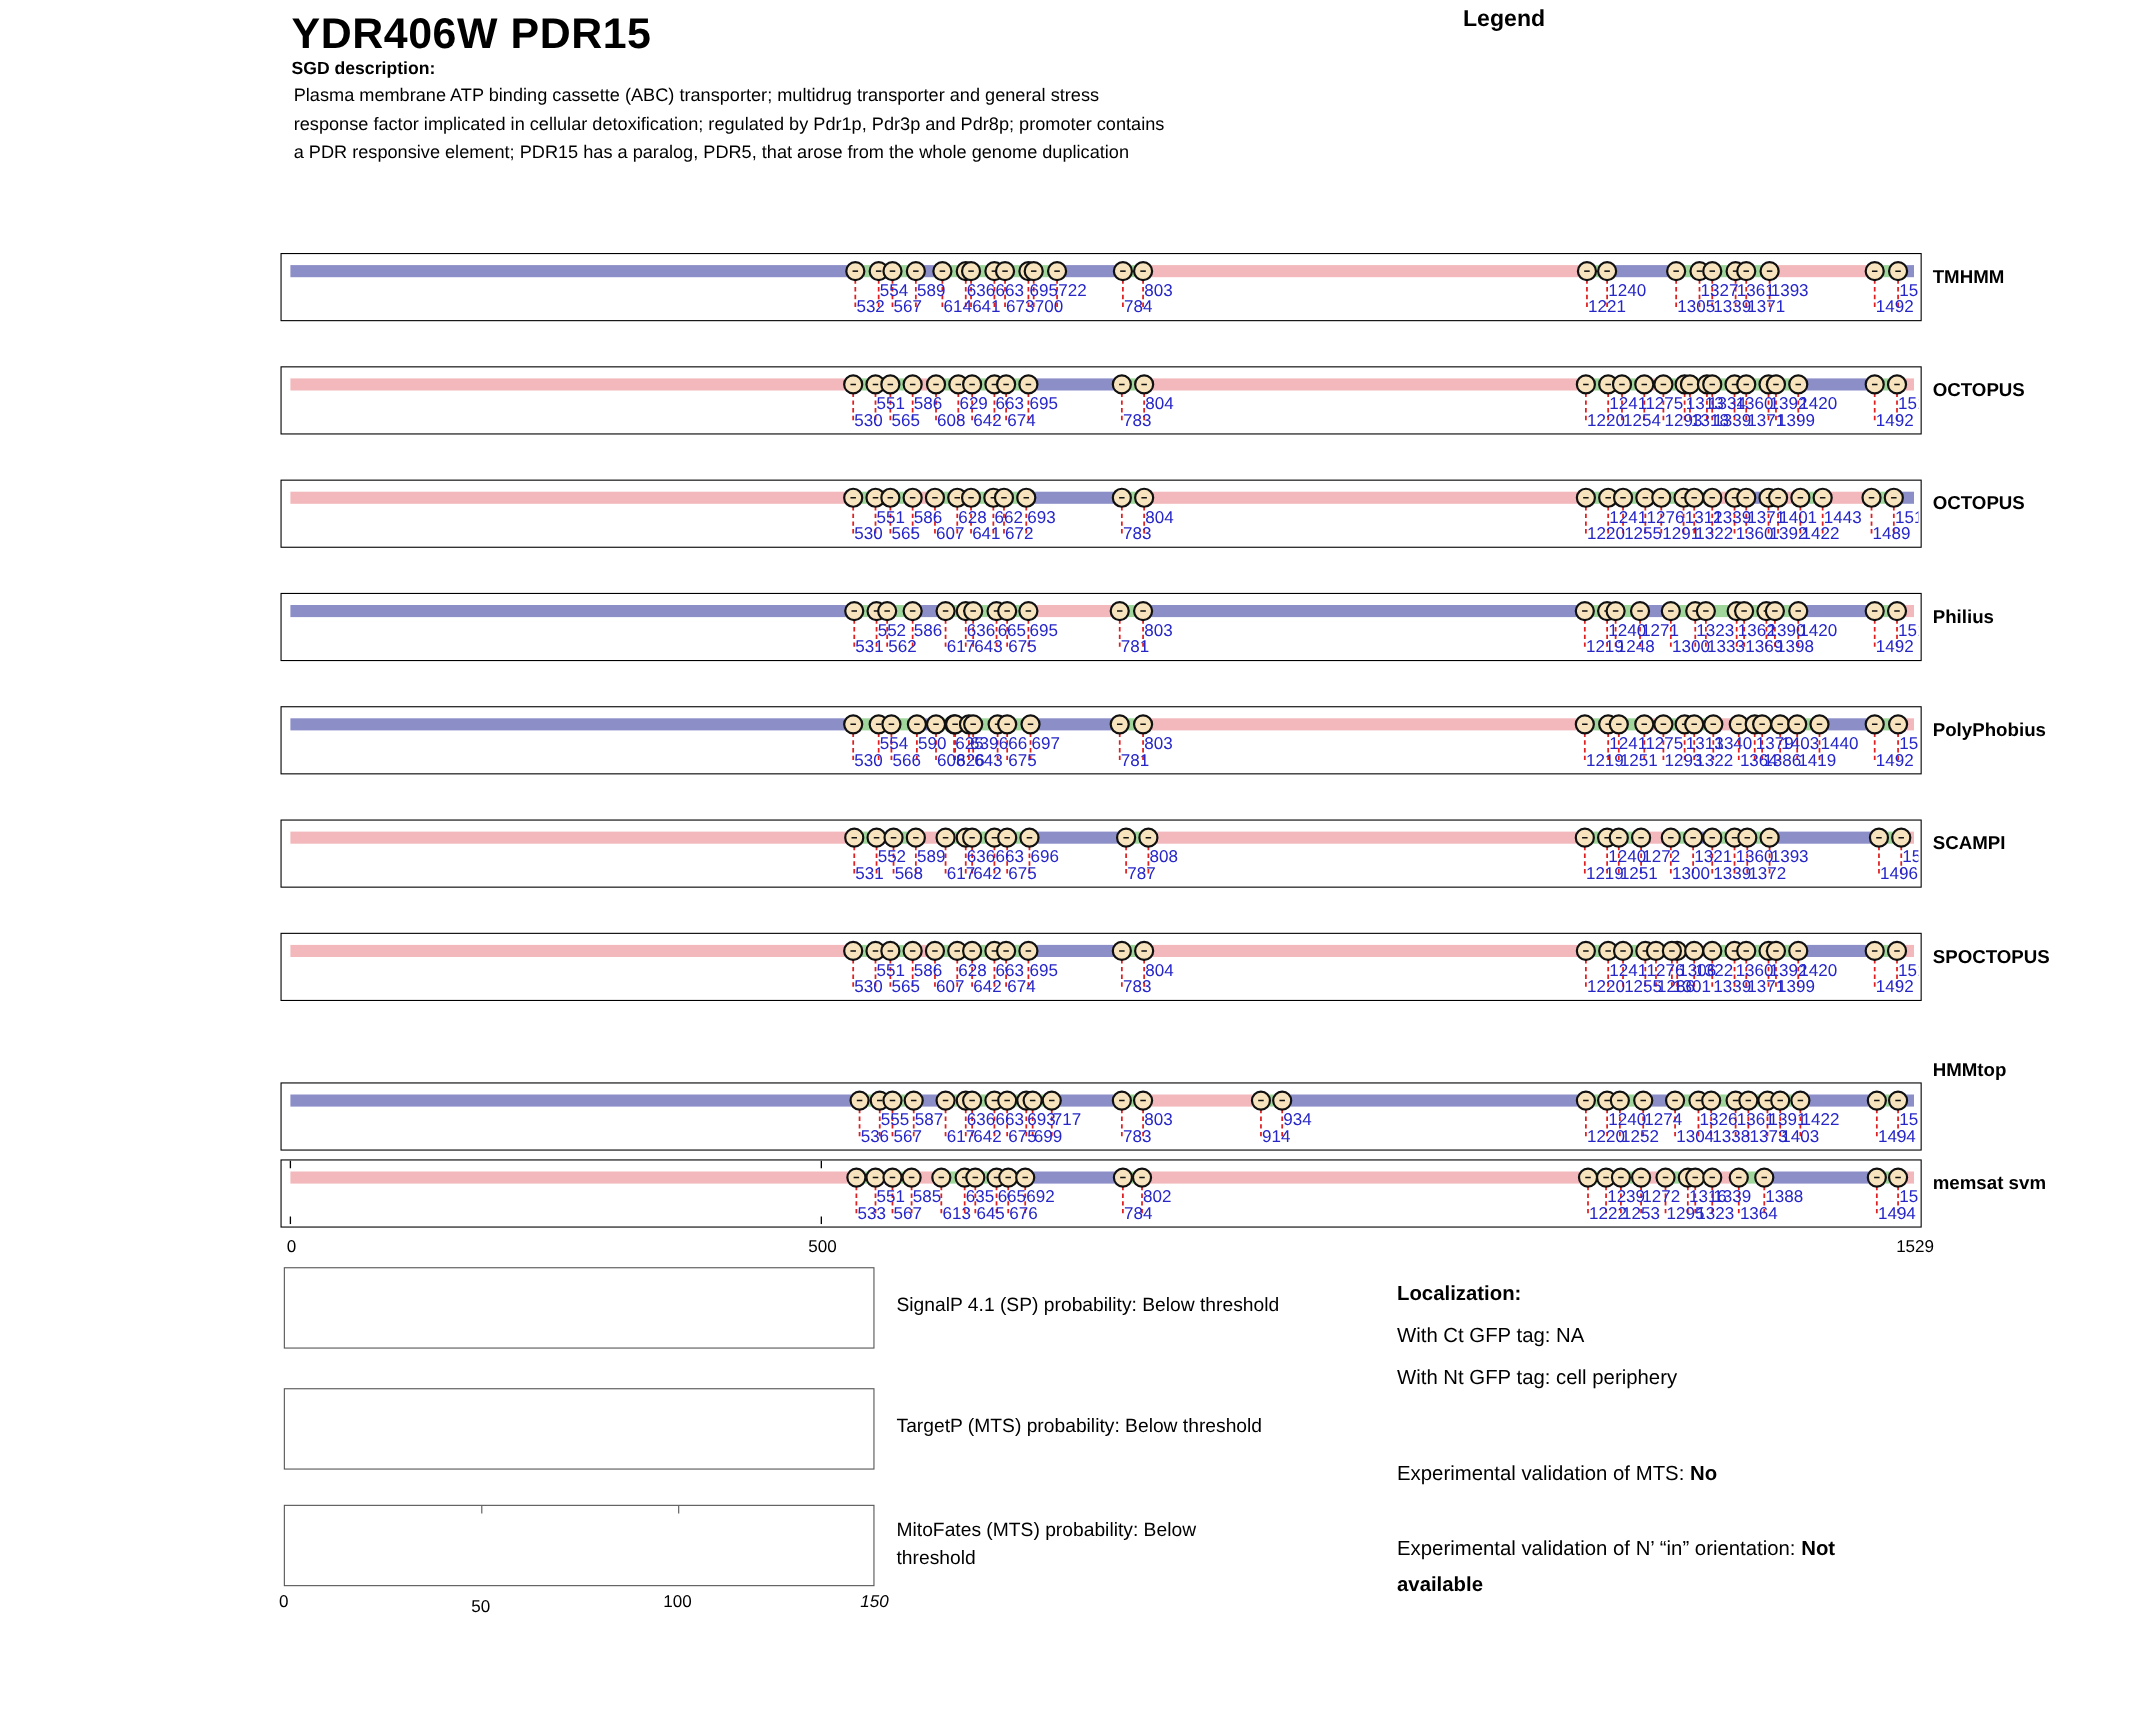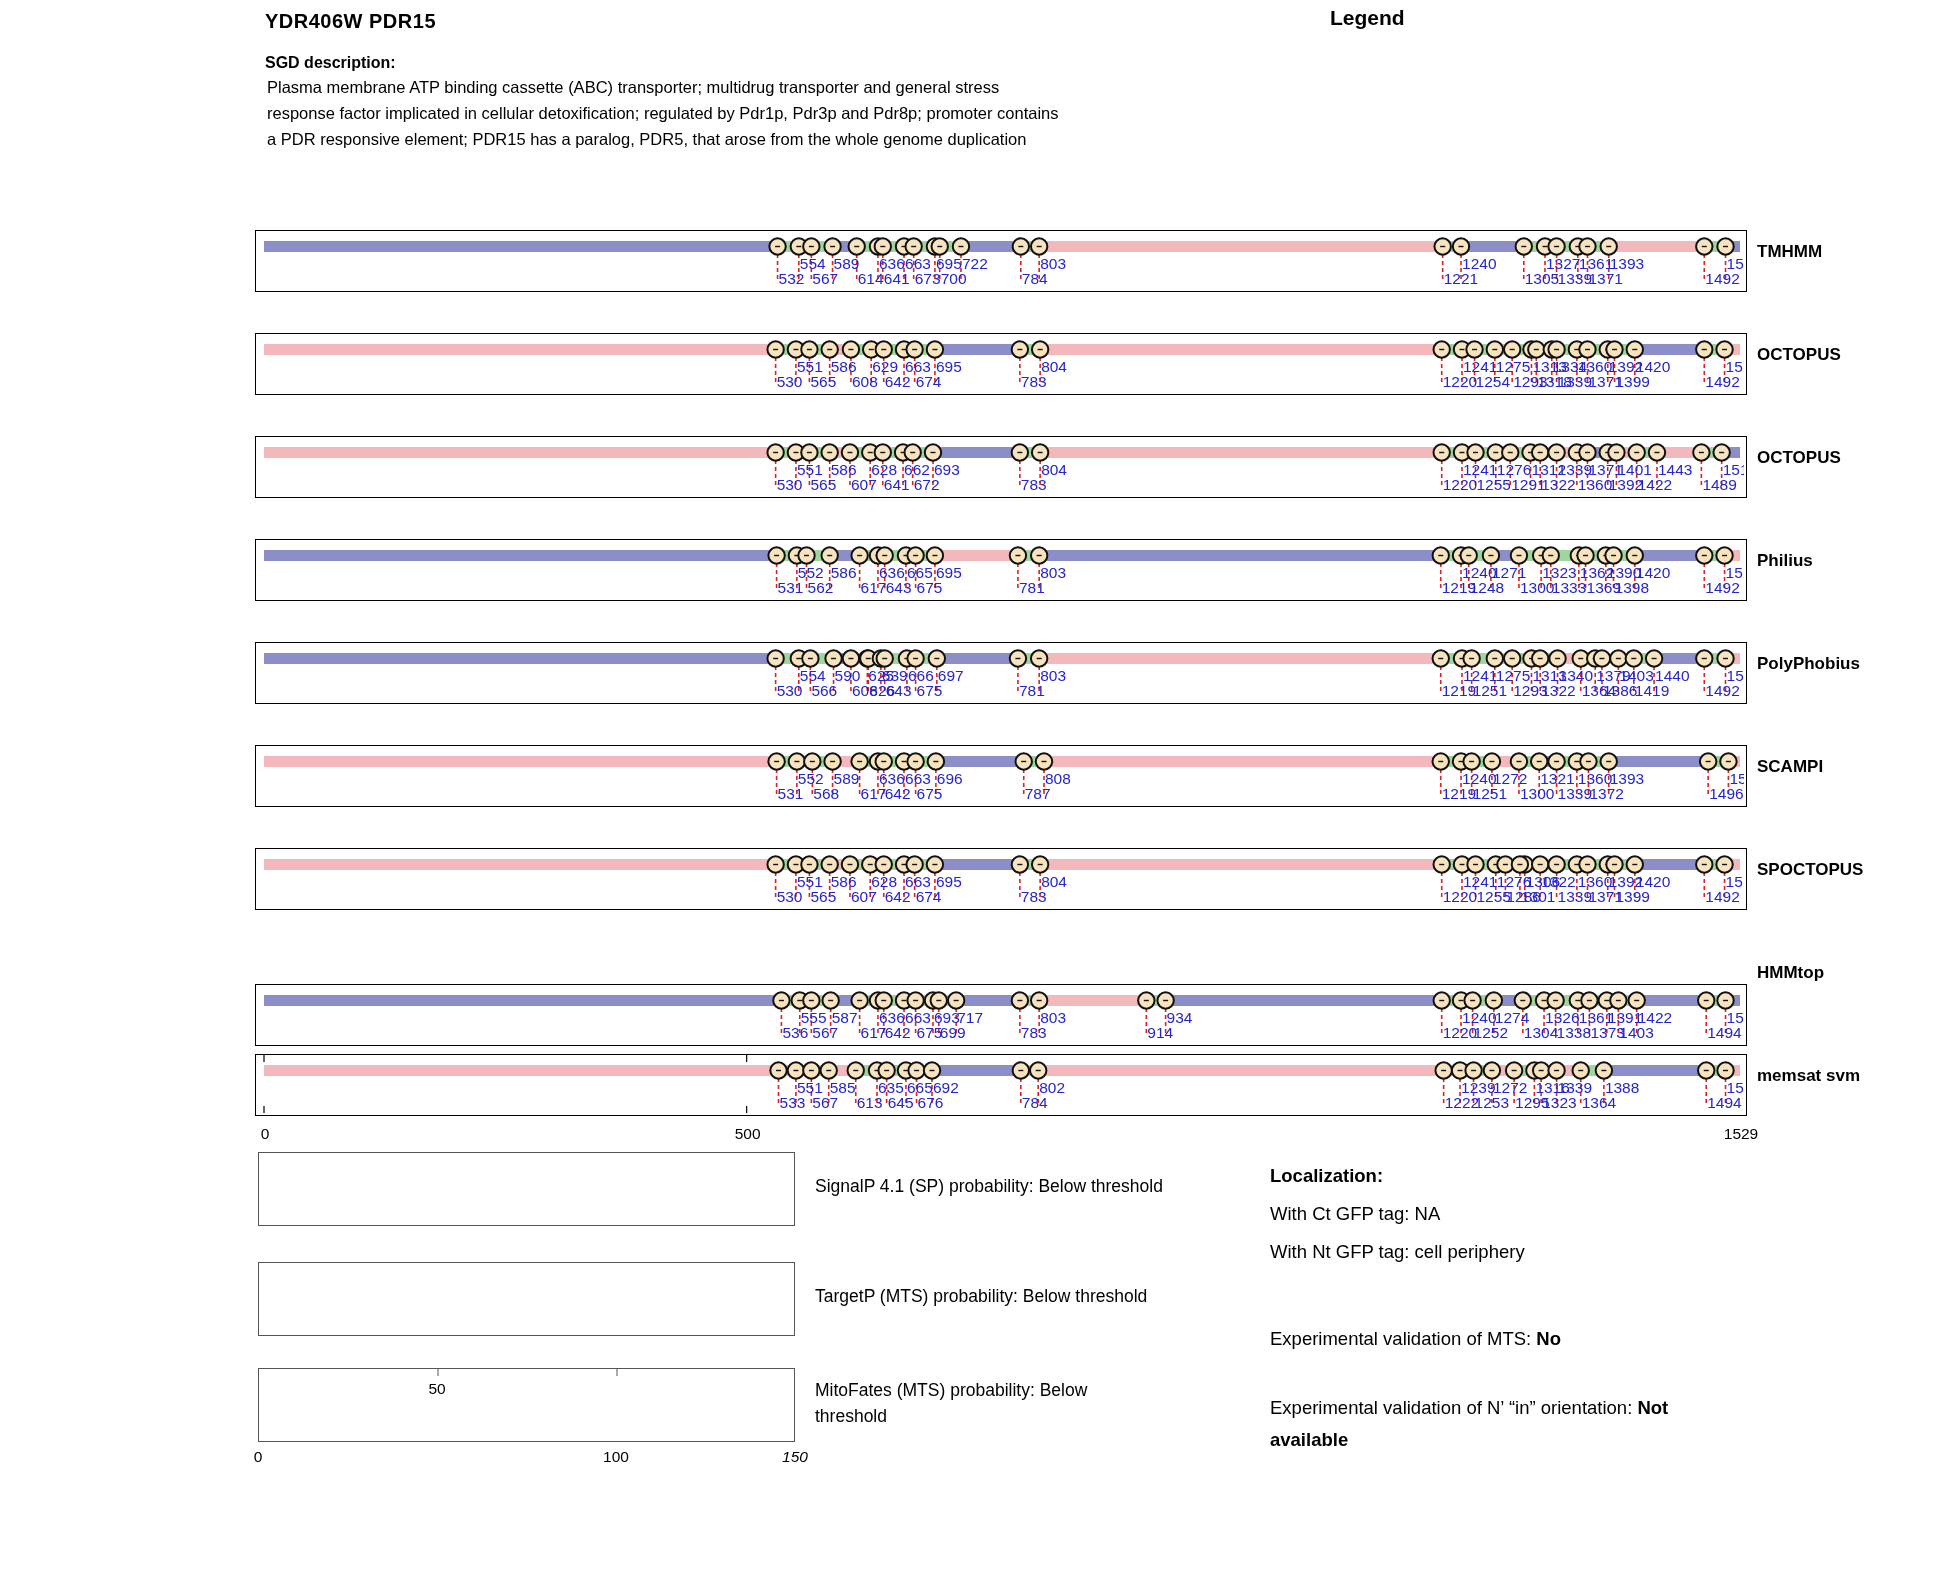--- a/index.html
+++ b/index.html
@@ -1,18 +1,18 @@
 <!DOCTYPE html>
 <html><head>
 <meta charset="utf-8">
 <style>
   html,body{margin:0;padding:0;background:#fff;}
   body{width:1950px;height:1573px;position:relative;font-family:"Liberation Sans",sans-serif;color:#000;}
   .abs{position:absolute;}
-  #title{left:265px;top:10px;font-size:20px;font-weight:bold;letter-spacing:.5px;}
+  #title{left:265px;top:10px;font-size:39px;font-weight:bold;letter-spacing:.5px;}
   #sgd-heading{left:265px;top:54px;font-size:16px;font-weight:bold;}
   .sgd-line{left:267px;font-size:16.5px;line-height:26px;white-space:nowrap;}
   #legend{left:1330px;top:6px;}
   #legend-heading{font-size:21px;font-weight:bold;margin-bottom:6px;}
   .legend-item{font-size:20px;font-weight:bold;line-height:31px;white-space:nowrap;}
   #tracks{}
   .panel{position:absolute;left:255px;width:1492px;height:62px;border:1.4px solid #000;background:#fff;box-sizing:border-box;}
   .panel-name{position:absolute;left:1757px;font-size:17px;font-weight:bold;white-space:nowrap;}
   .mini-box{position:absolute;left:258px;width:537px;height:74px;border:1px solid #555;background:#fff;box-sizing:border-box;}
   .caption{position:absolute;left:815px;font-size:17.5px;white-space:nowrap;}
@@ -1298,21 +1298,21 @@
     <line x1="358" y1="0" x2="358" y2="7" stroke="#555" stroke-width="1"></line>
   </svg>
 </div>
 
 <div class="caption" style="top:1176px;">SignalP 4.1 (SP) probability: Below threshold</div>
 <div class="caption" style="top:1286px;">TargetP (MTS) probability: Below threshold</div>
 <div class="caption" style="top:1380px;">MitoFates (MTS) probability: Below</div>
 <div class="caption" style="top:1406px;">threshold</div>
 
 <div class="axis-label" style="top:1448px;left:258px;">0</div>
-<div class="axis-label" style="top:1380px;left:437px;">50</div>
+<div class="axis-label" style="top:1452px;left:437px;">50</div>
 <div class="axis-label" style="top:1448px;left:616px;">100</div>
 <div class="axis-label" style="top:1448px;left:795px;font-style:italic;">150</div>
 
 <div class="loc-line bold" style="top:1165px;">Localization:</div>
 <div class="loc-line" style="top:1203px;">With Ct GFP tag: NA</div>
 <div class="loc-line" style="top:1241px;">With Nt GFP tag: cell periphery</div>
 <div class="loc-line" style="top:1328px;"><span>Experimental validation of MTS: </span><span class="bold">No</span></div>
 <div class="loc-line" style="top:1392px;width:470px;white-space:normal;line-height:32px;"><span>Experimental validation of N’ “in” orientation: </span><span class="bold">Not available</span></div>
 
 </body></html>

